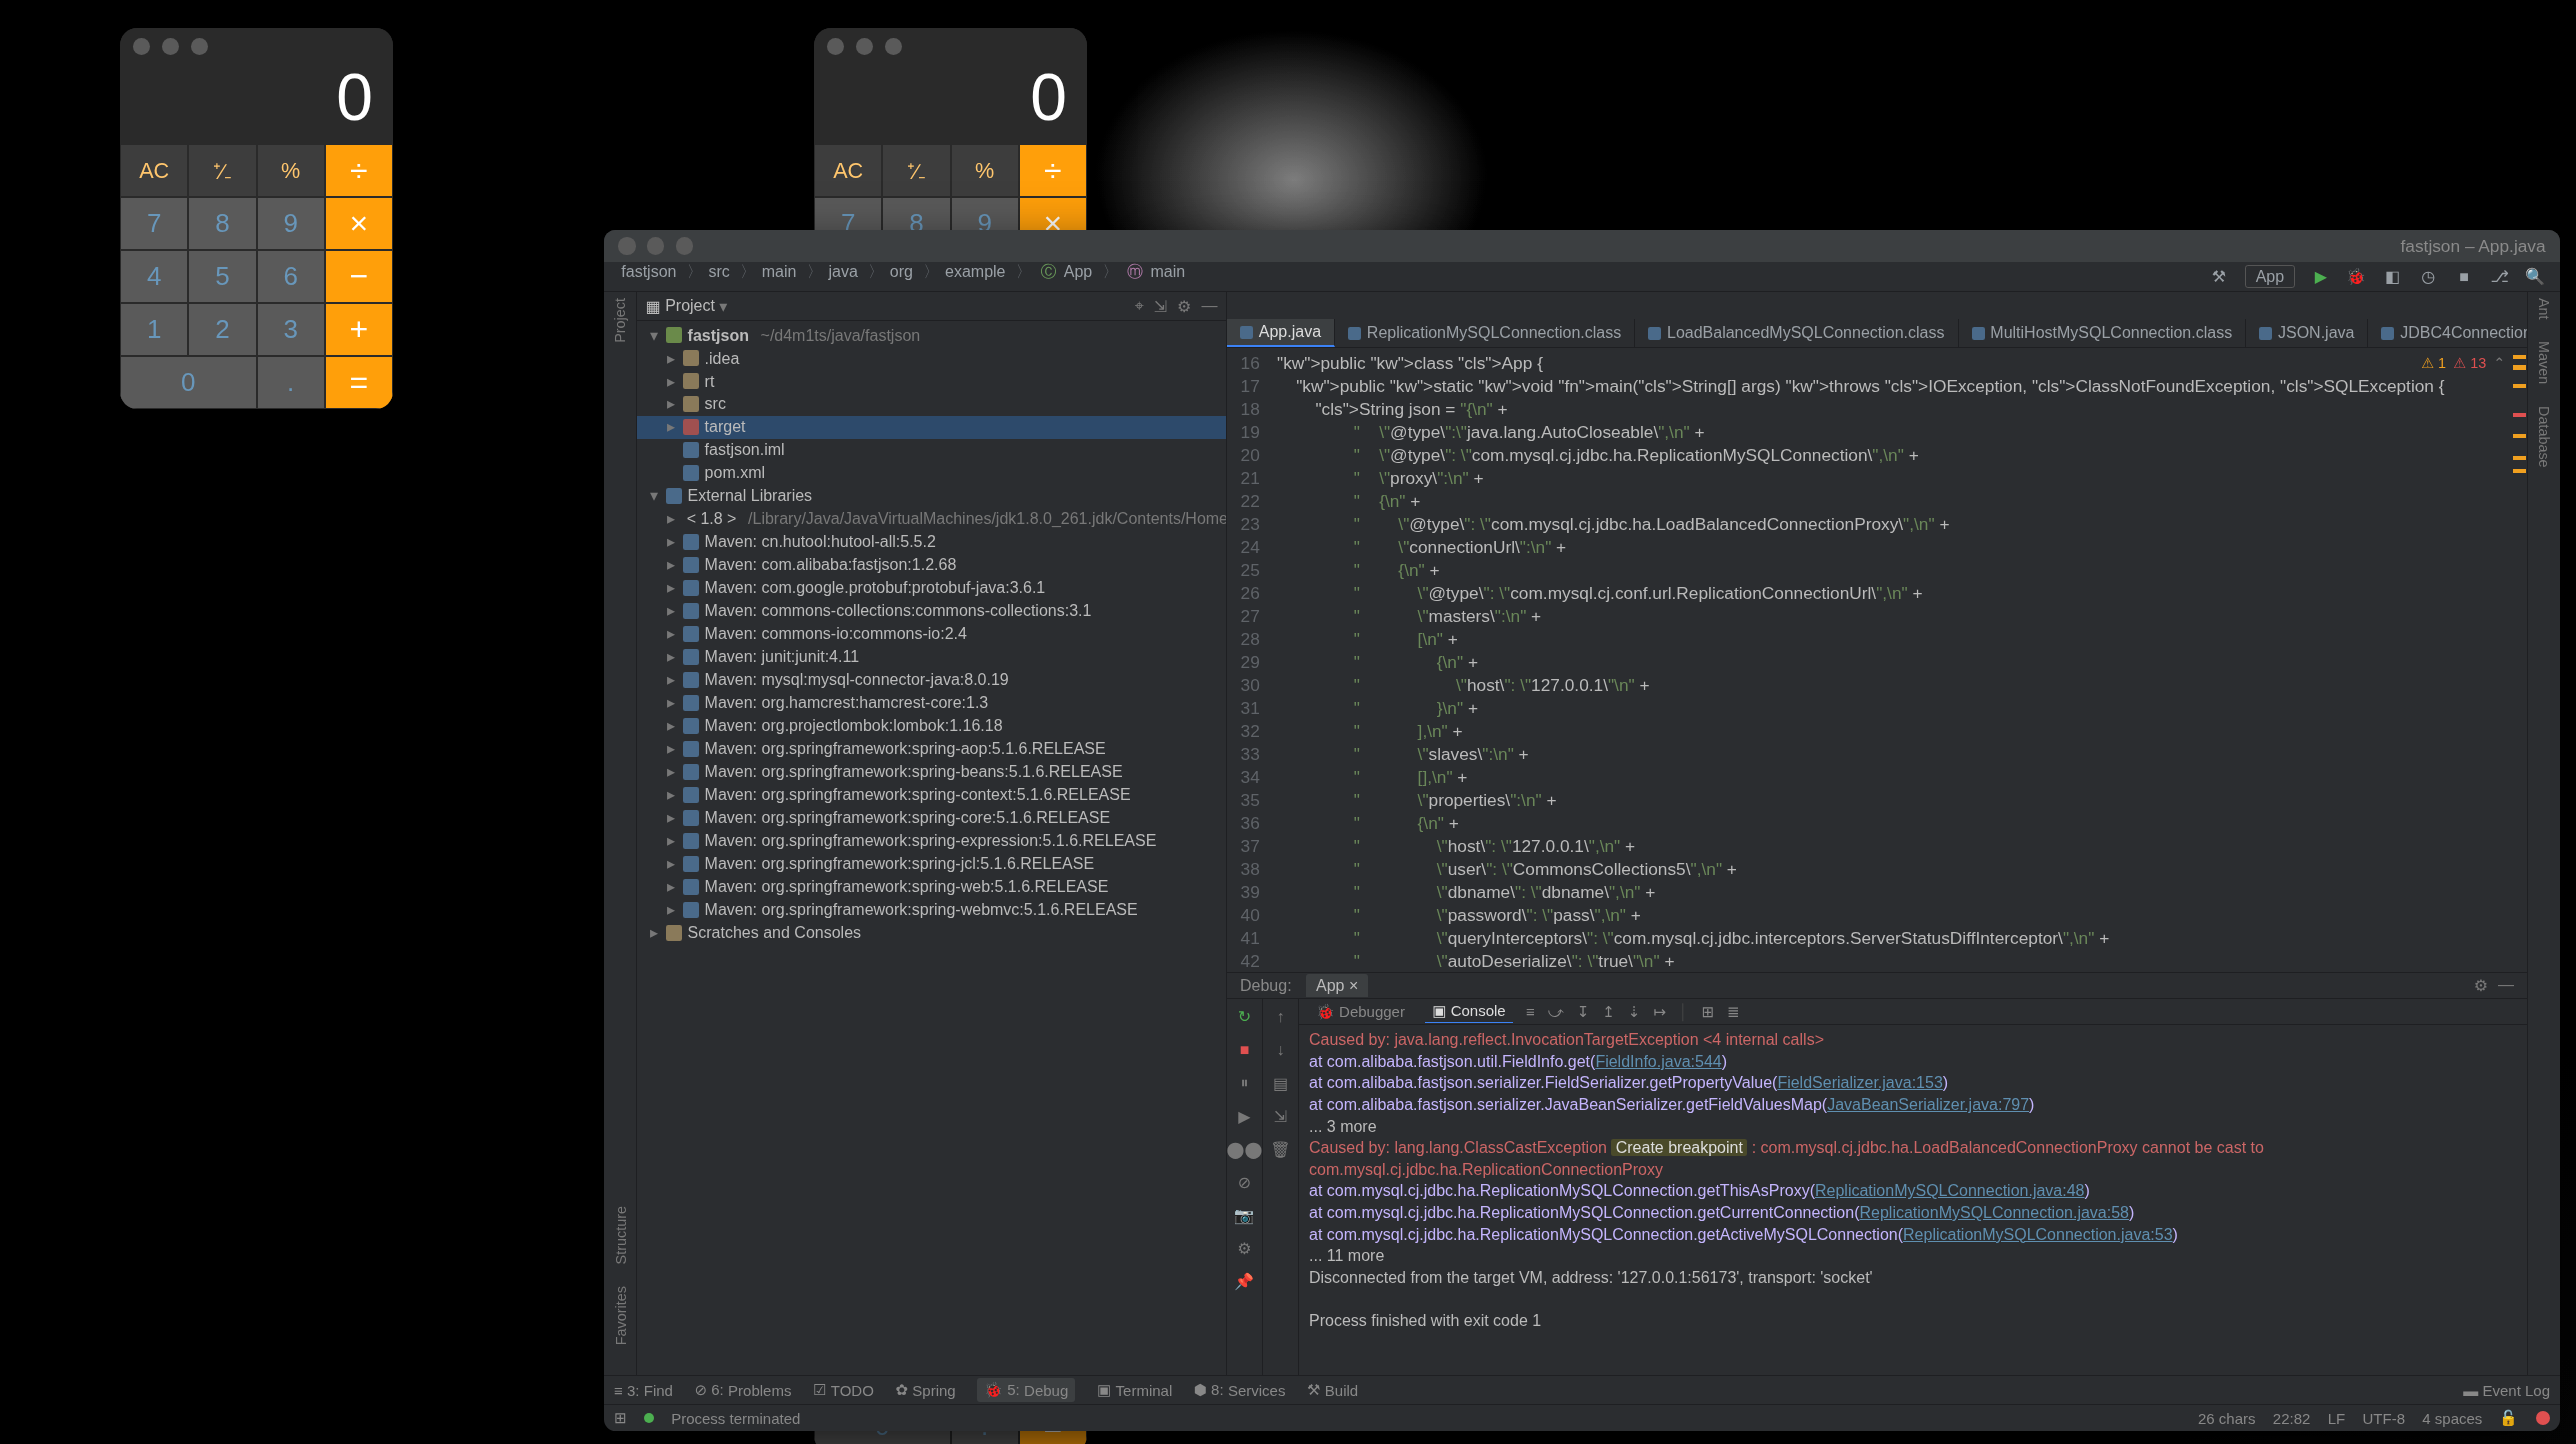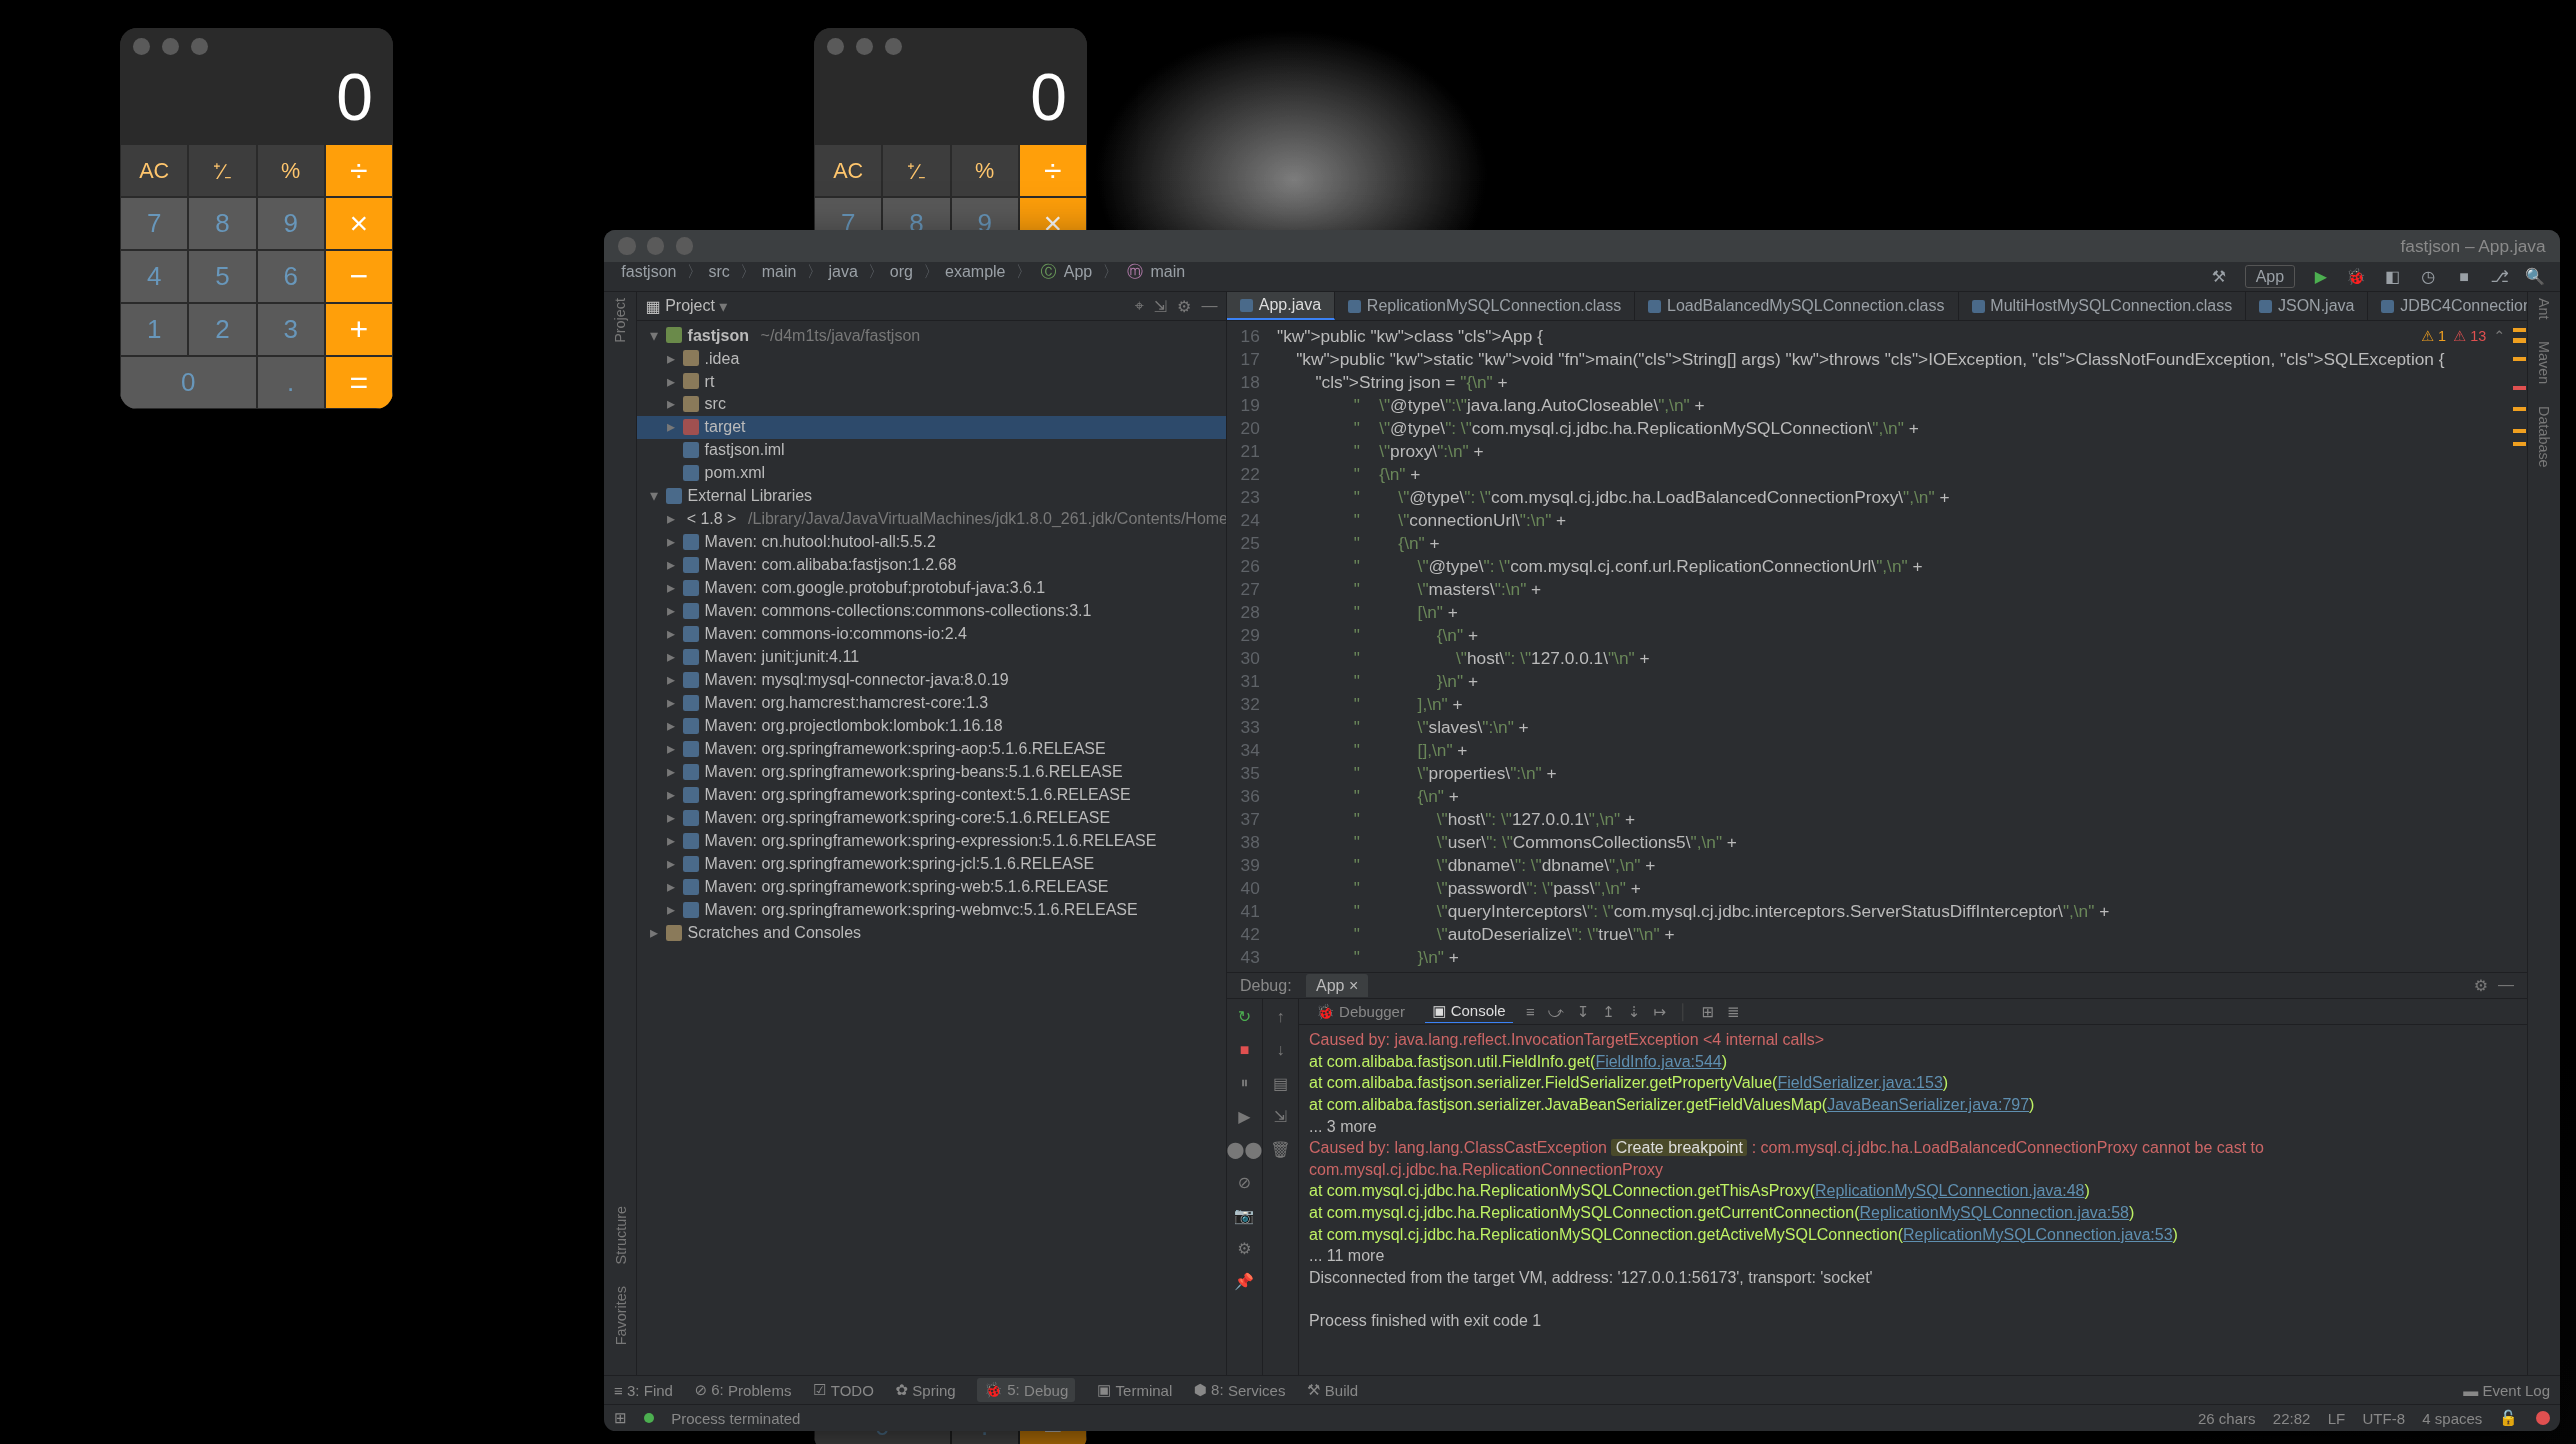--- a/index.html
+++ b/index.html
@@ -51,21 +51,21 @@
 .fico.folder-red { background:#a05050; }
 .fico.file { background:#4a6a8a; }
 .fico.root { background:#6a8a4a; }
 .fico.jar  { background:#4a6a8a; }
 .tree-item.d1 { padding-left:30px; }
 .tree-item .hint { color:#787878; margin-left:5.8px; }
 
 .right-gutter { width:33px; background:#2b2d30; border-left:0.7px solid #1e1f22; display:flex; flex-direction:column; align-items:center; padding-top:5.8px; gap:21.6px; }
 .right-gutter .vlabel { writing-mode:vertical-rl; font-size:14.4px; color:#787878; }
 
-.editor-wrap { flex:1; display:flex; flex-direction:column; min-width:0; }
+.editor-wrap { flex:1; display:flex; flex-direction:column; min-width:0;margin-top:27px; }
 .tabs { height:29px; background:#2b2d30; border-bottom:0.7px solid #1e1f22; display:flex; align-items:stretch; overflow:hidden; }
 .tab { padding:0 13px; display:flex; align-items:center; gap:5.8px; font-size:16px; color:#9aa0a6; border-right:0.7px solid #1e1f22; white-space:nowrap; }
 .tab.active { background:#3c3f41; color:#ddd; border-bottom:2.2px solid #3b82f6; }
 .tab .tico { width:13px; height:13px; border-radius:2.2px; background:#4a6a8a; }
 
 .editor { flex:1; display:flex; background:#2b2d30; overflow:hidden; font-family:Menlo,Consolas,monospace; font-size:17.3px; line-height:23px; position:relative; }
 .editor .err-strip { position:absolute; right:0; top:0; bottom:0; width:16px; background:linear-gradient(#2b2d30,#2b2d30); }
 .editor .mark { position:absolute; right:1.4px; width:13px; height:4.3px; }
 .mark.w { background:#f0a020; } .mark.e { background:#e05050; }
 .gutter { width:40px; text-align:right; color:#5f6368; padding:4.3px 7.2px 0 0; user-select:none; }
@@ -83,21 +83,21 @@
 .debug-body { flex:1; display:flex; min-height:0; }
 .dbg-left { width:36px; background:#2b2d30; border-right:0.7px solid #1e1f22; display:flex; flex-direction:column; align-items:center; gap:11.5px; padding-top:7.2px; }
 .dbg-left2 { width:36px; background:#2b2d30; border-right:0.7px solid #1e1f22; display:flex; flex-direction:column; align-items:center; gap:11.5px; padding-top:7.2px; }
 .dbg-icon { width:21.6px; height:21.6px; display:flex; align-items:center; justify-content:center; color:#787878; font-size:16px; border-radius:2.9px; }
 .dbg-icon.g { color:#4caf50; } .dbg-icon.r { color:#e05050; }
 .console-bar { height:26px; display:flex; align-items:center; padding:0 10px; gap:13px; border-bottom:0.7px solid #1e1f22; color:#888; font-size:15px; }
 .console-bar .btn { padding:2.2px 7.2px; }
 .console-bar .btn.active { color:#ddd; border-bottom:1.4px solid #3b82f6; }
 .console-out { flex:1; overflow:auto; padding:4.3px 10px; font-family:Menlo,Consolas,monospace; font-size:16px; line-height:21.6px; color:#bbb; }
 .console-out .err { color:#cc6666; }
-.console-out .at { color:#bef264; }
+.console-out .at { color:#c4b5fd; }
 .console-out .link { color:#5f8fb0; text-decoration:underline; }
 .console-out .bp { background:#4a4a2a; padding:0 4.3px; border-radius:2.2px; color:#ddd; }
 
 .ide-bottom { height:29px; border-top:0.7px solid #1e1f22; display:flex; align-items:center; padding:0 10px; font-size:15px; color:#888; gap:21.6px; }
 .ide-bottom .bitem { display:flex; align-items:center; gap:4.3px; }
 .ide-bottom .spacer { flex:1; }
 .ide-status { height:27px; border-top:0.7px solid #1e1f22; display:flex; align-items:center; padding:0 10px; font-size:15px; color:#888; gap:17.3px; }
 .ide-status .dot-g { width:10px; height:10px; border-radius:50%; background:#4caf50; }
 .ide-status .spacer { flex:1; }
 .ide-status .err-ico{ width:14.4px;height:14.4px;border-radius:50%;background:#e05050;}

